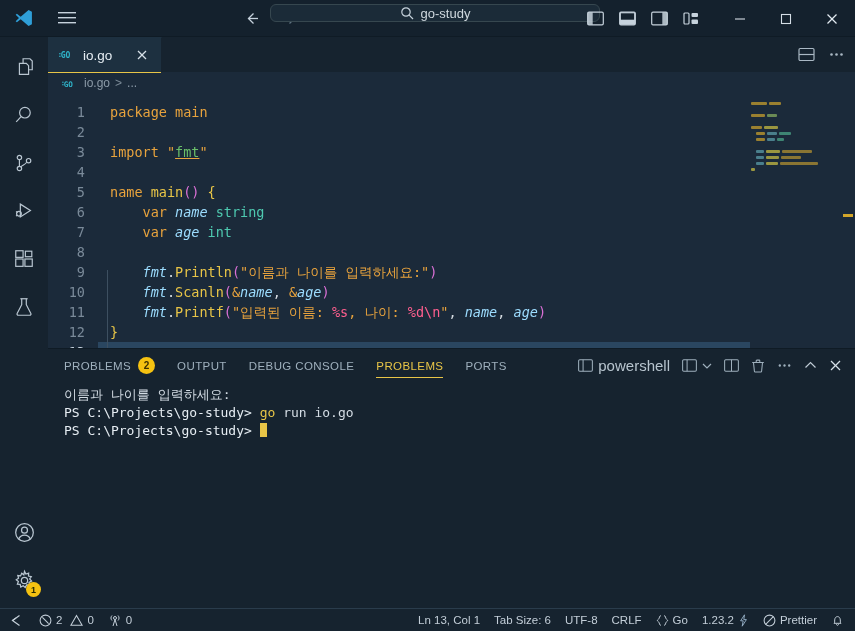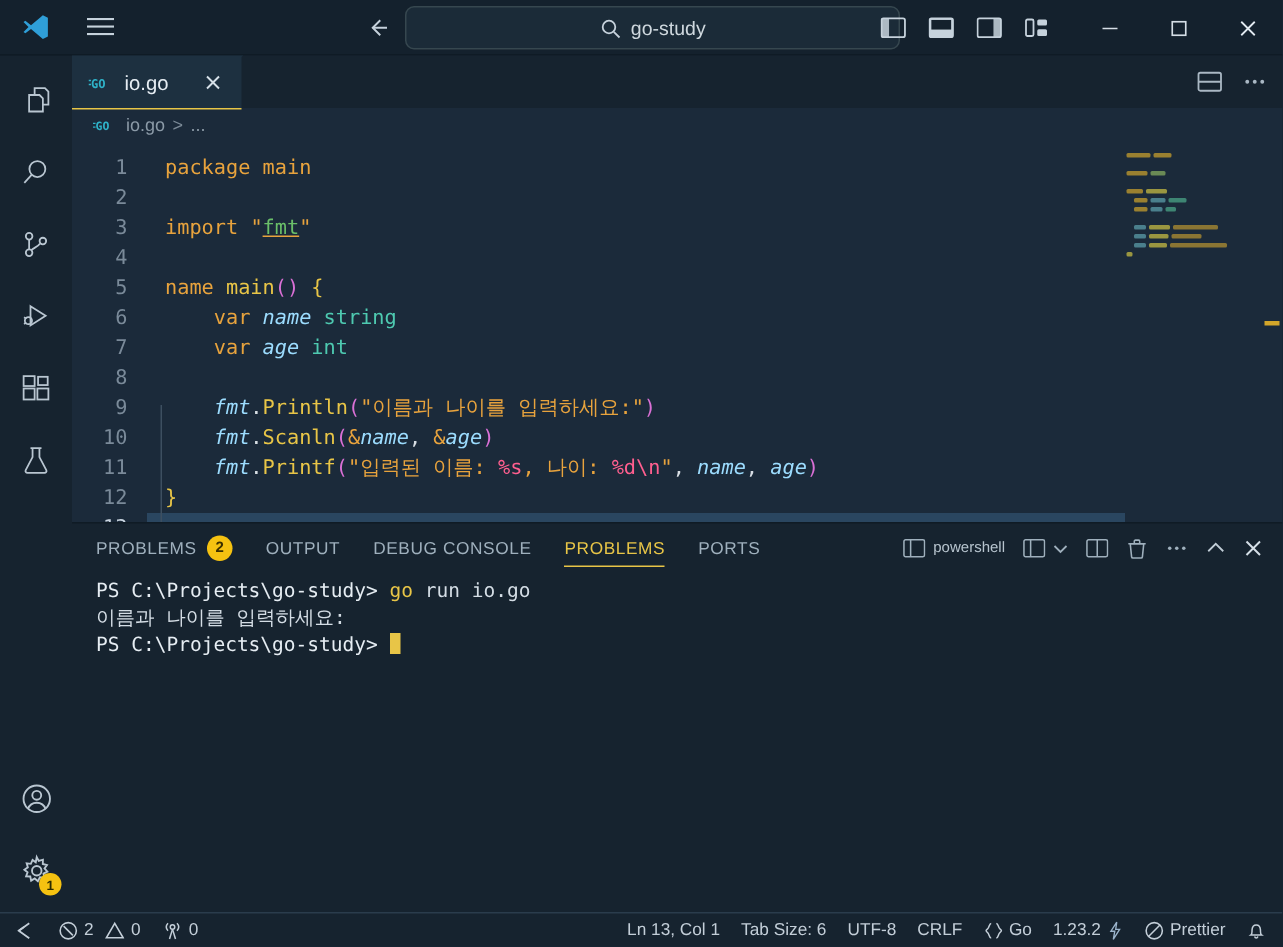--- a/index.html
+++ b/index.html
@@ -40,21 +40,21 @@
     gap: 16px;
   }
   .tb-arrow {
     width: 22px; height: 22px;
     display: flex; align-items: center; justify-content: center;
     cursor: pointer;
   }
   .tb-search {
     position: absolute;
     left: 270px; top: 4px;
-    width: 330px; height: 29px;
+    width: 330px; height: 18px;
     background: #1b2b38;
     border: 1px solid #36474f;
     border-radius: 6px;
     display: flex; align-items: center; justify-content: center;
     gap: 7px;
     cursor: text;
   }
   .tb-search-text {
     color: #cfd8de; font-size: 13px;
   }
@@ -267,21 +267,21 @@
   }
   .panel-actions {
     position: absolute; right: 8px; top: 0; height: 33px;
     display: flex; align-items: center; gap: 2px;
   }
   .pa-item {
     height: 24px; border-radius: 4px;
     display: flex; align-items: center; gap: 5px;
     padding: 0 5px; cursor: pointer;
   }
-  .pa-label { color: #b7c4ce; font-size: 10px; text-align: center; }
+  .pa-label { color: #b7c4ce; font-size: 15px; text-align: center; }
 
   .terminal {
     flex: 1; min-height: 0;
     padding: 4px 0 0 16px;
     font-family: "DejaVu Sans Mono", monospace;
     font-size: 13px;
     line-height: 18px;
     color: #d4dde5;
     overflow: hidden;
   }
@@ -708,22 +708,22 @@
                 <svg width="13" height="13" viewBox="0 0 13 13">
                   <line x1="2" y1="2" x2="11" y2="11" stroke="#d6e0e8" stroke-width="1.25"></line>
                   <line x1="11" y1="2" x2="2" y2="11" stroke="#d6e0e8" stroke-width="1.25"></line>
                 </svg>
               </span>
             </div>
           </div>
         </div>
 
         <div class="terminal">
+          <div class="tline">이름과 나이를 입력하세요:</div>
           <div class="tline"><span class="t-ps">PS C:\Projects\go-study&gt;</span> <span class="t-cmd-hl">go</span> run io.go</div>
-          <div class="tline">이름과 나이를 입력하세요:</div>
           <div class="tline"><span class="t-ps">PS C:\Projects\go-study&gt;</span> <span class="cursor-blk"></span></div>
         </div>
       </div>
     </div>
   </div>
 
   <div class="statusbar">
     <div class="sb-left">
       <div class="sb-item sb-remote">
         <span>

